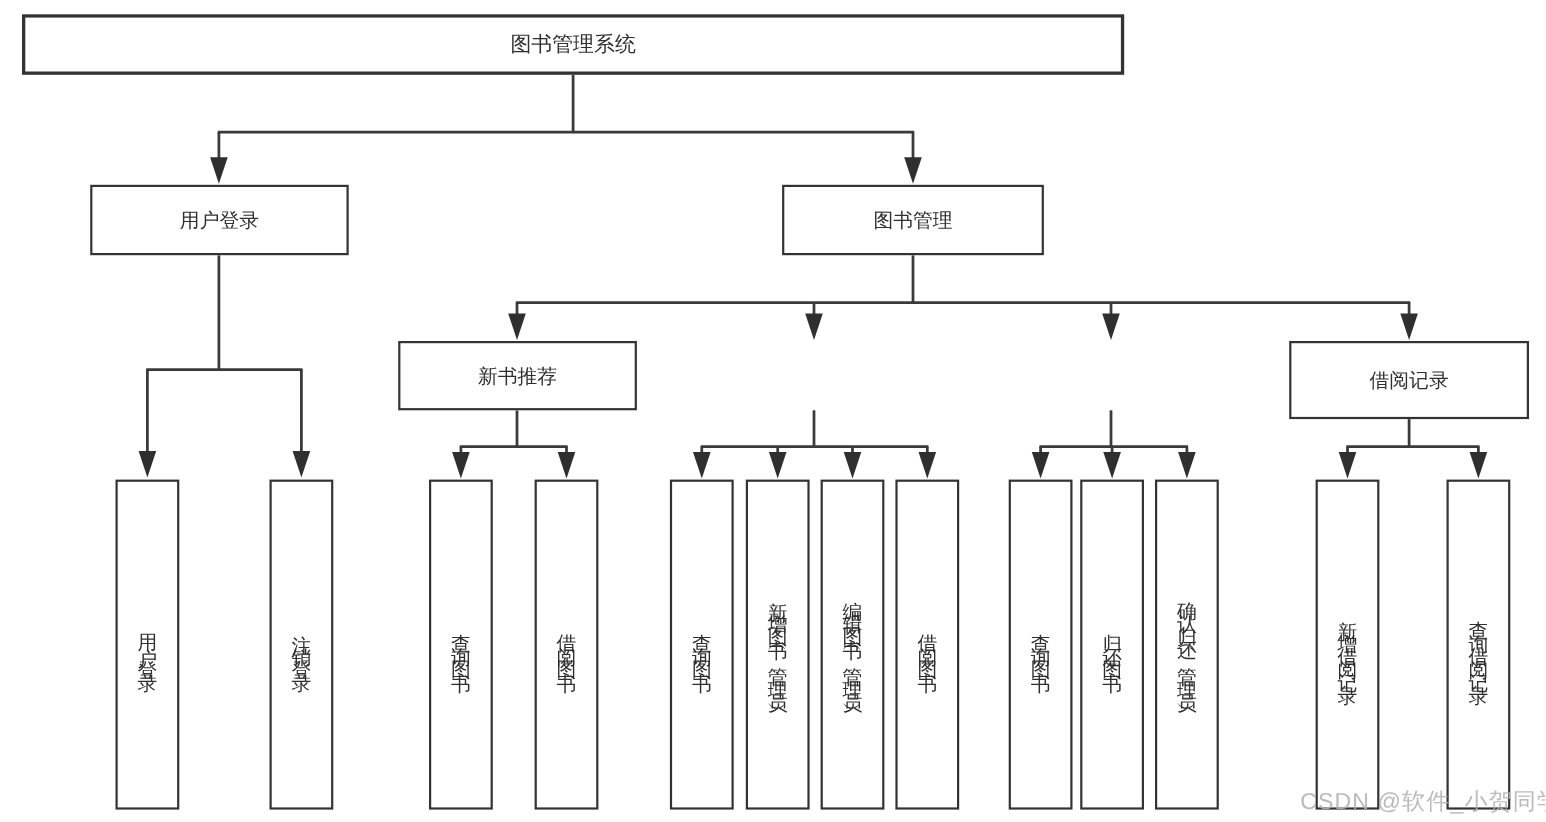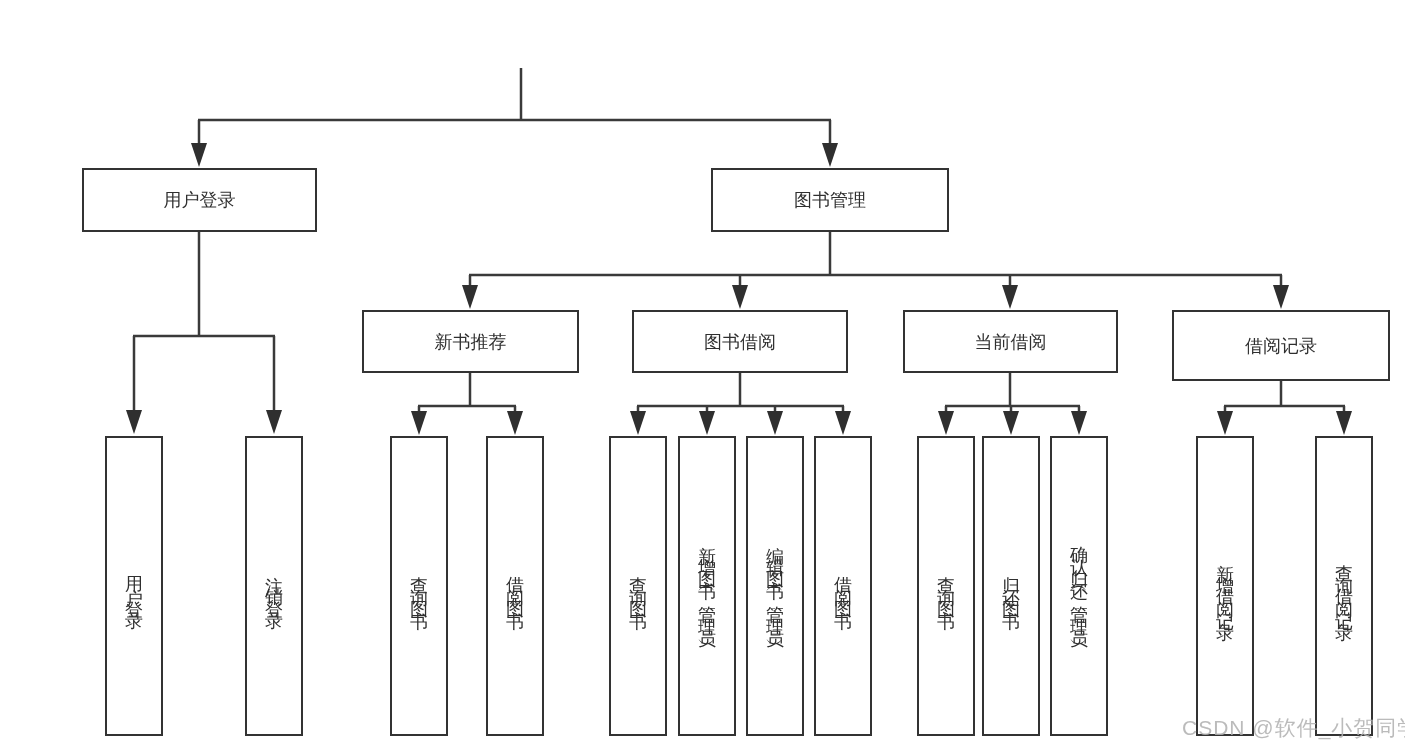--- a/index.html
+++ b/index.html
@@ -123,36 +123,33 @@
     <polygon points="1079,435 1071,411 1087,411"></polygon>
 
     <line x1="1281" y1="373" x2="1281" y2="407"></line>
     <line x1="1224" y1="406" x2="1345" y2="406"></line>
     <line x1="1225" y1="406" x2="1225" y2="418"></line>
     <line x1="1344" y1="406" x2="1344" y2="418"></line>
     <polygon points="1225,435 1217,411 1233,411"></polygon>
     <polygon points="1344,435 1336,411 1352,411"></polygon>
   </svg>
 
+  <div class="box root" style="left:20px; top:13px; width:1002px; height:55px;">
+    <span>图书管理系统</span>
+  </div>
 
   <div class="box" style="left:82px; top:168px; width:235px; height:64px;">
     <span>用户登录</span>
   </div>
   <div class="box" style="left:362px; top:310px; width:217px; height:63px;">
     <span>新书推荐</span>
   </div>
 
   <div class="box" style="left:711px; top:168px; width:238px; height:64px;">
     <span>图书管理</span>
-  </div>
-  <div class="box" style="left:632px; top:310px; width:216px; height:63px;">
-    <span>图书借阅</span>
-  </div>
-  <div class="box" style="left:903px; top:310px; width:215px; height:63px;">
-    <span>当前借阅</span>
   </div>
   <div class="box" style="left:1172px; top:310px; width:218px; height:71px;">
     <span>借阅记录</span>
   </div>
 
   <div class="box leaf" style="left:105px; top:436px; width:58px; height:300px;">
     <span>用户登录</span>
   </div>
   <div class="box leaf" style="left:245px; top:436px; width:58px; height:300px;">
     <span>注销登录</span>

